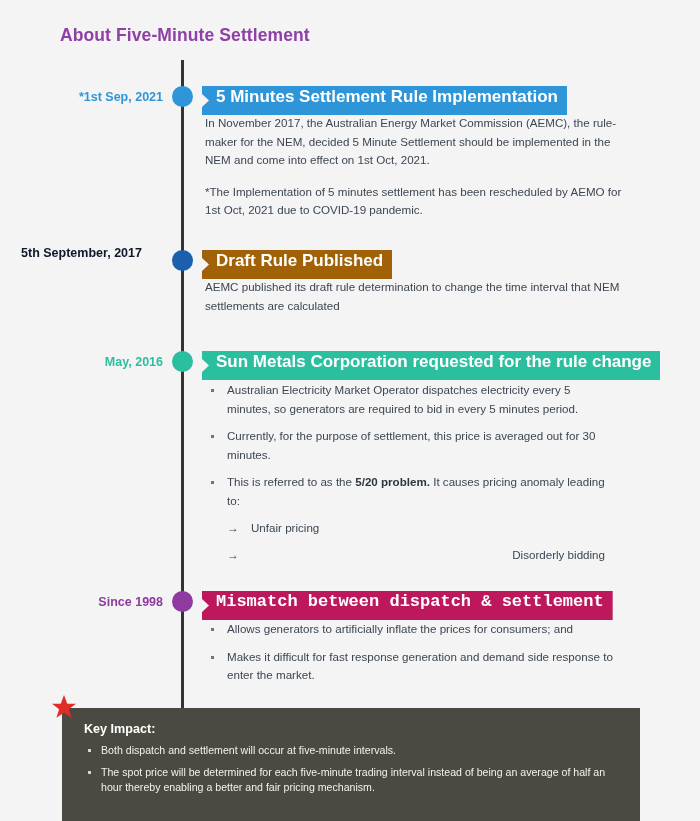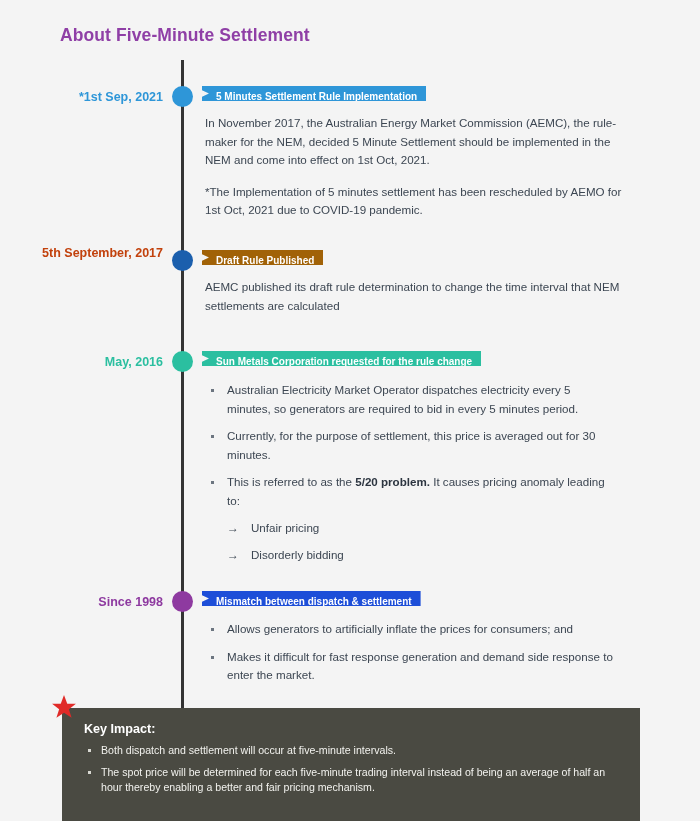--- a/index.html
+++ b/index.html
@@ -59,25 +59,25 @@
     left: 172px;
     top: 0px;
     width: 21px;
     height: 21px;
     border-radius: 50%;
   }
   .banner {
     position: absolute;
     left: 202px;
     top: 0px;
-    height: 15px;
+    height: 21px;
     line-height: 21px;
-    padding: 0 9px 0 14px;
+    padding: 0 9px 8px 14px;
     color: #ffffff;
-    font-size: 10px;
+    font-size: 17px;
     font-weight: bold;
     white-space: nowrap;
     -webkit-clip-path: polygon(0 0, 100% 0, 100% 100%, 0 100%, 0 72%, 7px 50%, 0 28%);
     clip-path: polygon(0 0, 100% 0, 100% 100%, 0 100%, 0 72%, 7px 50%, 0 28%);
   }
   .body-area {
     position: absolute;
     left: 205px;
     top: 28px;
     width: 432px;
@@ -116,21 +116,21 @@
     margin: 9px 0 0 0;
     padding: 0;
   }
   ul.sub-arrows > li {
     position: relative;
     padding-left: 24px;
     font-size: 11.6px;
     line-height: 18.5px;
     margin-bottom: 8px;
   }
-  ul.sub-arrows > li:last-child { margin-bottom: 0; }
+  ul.sub-arrows > li:last-child { margin-bottom: 0; text-align: right; }
   ul.sub-arrows > li::before {
     content: "\2192";
     position: absolute;
     left: 0;
     top: 0;
     font-size: 12px;
     color: #3c4652;
   }
   b.strong { font-weight: bold; color: #2c3540; }
 
@@ -192,21 +192,21 @@
   <div class="entry-date" style="color:#2e96d8;">*1st Sep, 2021</div>
   <div class="dot" style="background:#2e96d8;"></div>
   <div class="banner" style="background:#2e96d8;">5 Minutes Settlement Rule Implementation</div>
   <div class="body-area">
     <p class="para">In November 2017, the Australian Energy Market Commission (AEMC), the rule-maker for the NEM, decided 5 Minute Settlement should be implemented in the NEM and come into effect on 1st Oct, 2021.</p>
     <p class="para">*The Implementation of 5 minutes settlement has been rescheduled by AEMO for 1st Oct, 2021 due to COVID-19 pandemic.</p>
   </div>
 </div>
 
 <div class="entry" style="top:250px;">
-  <div class="entry-date" style="color:#c2410c; top:-5px;">5th September, 2017</div>
+  <div class="entry-date" style="color:#0f172a; top:-5px;text-align:center;">5th September, 2017</div>
   <div class="dot" style="background:#1b5fad;"></div>
   <div class="banner" style="background:#a16207;">Draft Rule Published</div>
   <div class="body-area" style="width:436px;">
     <p class="para">AEMC published its draft rule determination to change the time interval that NEM settlements are calculated</p>
   </div>
 </div>
 
 <div class="entry" style="top:351px;">
   <div class="entry-date" style="color:#2bbfa0;">May, 2016</div>
   <div class="dot" style="background:#2bbfa0;"></div>
@@ -222,21 +222,21 @@
           <li>Disorderly bidding</li>
         </ul>
       </li>
     </ul>
   </div>
 </div>
 
 <div class="entry" style="top:591px;">
   <div class="entry-date" style="color:#8e3aa0;">Since 1998</div>
   <div class="dot" style="background:#8e3aa0;"></div>
-  <div class="banner" style="background:#1d4ed8;">Mismatch between dispatch &amp; settlement</div>
+  <div class="banner" style="background:#be185d;font-family:Liberation Mono, monospace;">Mismatch between dispatch &amp; settlement</div>
   <div class="body-area" style="top:29px; width:436px;">
     <ul class="bullets">
       <li>Allows generators to artificially inflate the prices for consumers; and</li>
       <li>Makes it difficult for fast response generation and demand side response to enter the market.</li>
     </ul>
   </div>
 </div>
 
 <div class="key-box">
   <div class="key-title">Key Impact:</div>

